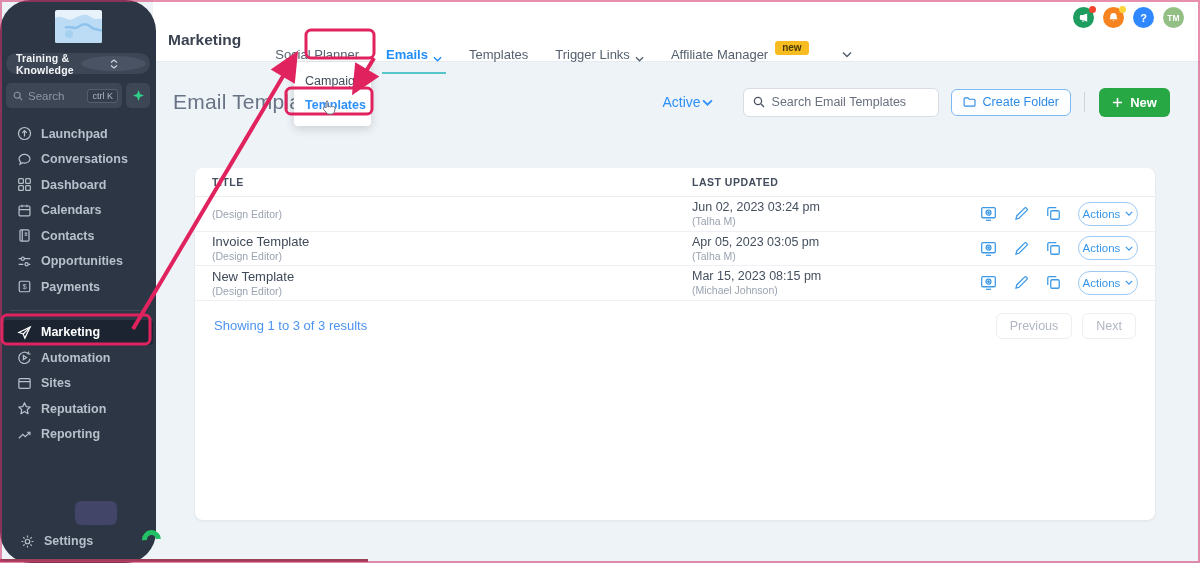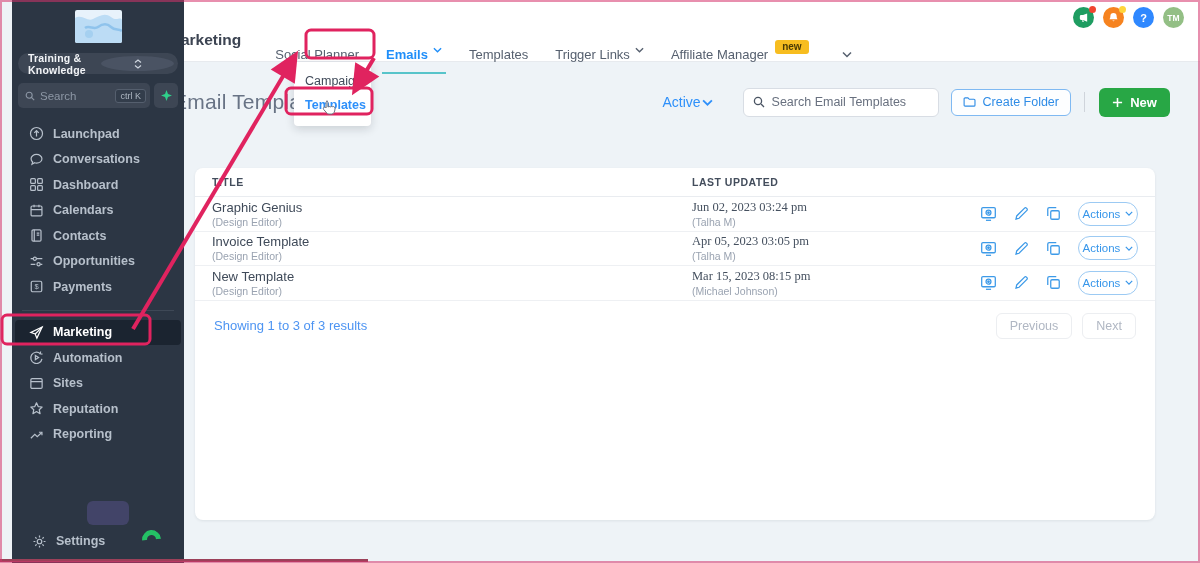--- a/index.html
+++ b/index.html
@@ -2,21 +2,21 @@
 <html><head>
 <meta charset="utf-8">
 <style>
   *{margin:0;padding:0;box-sizing:border-box;}
   html,body{width:1200px;height:563px;}
   body{font-family:"Liberation Sans","DejaVu Sans",sans-serif;background:#eef3f7;overflow:hidden;}
   .app{position:relative;width:1200px;height:563px;background:#eef3f7;overflow:hidden;}
   .frame{position:absolute;inset:0;border:2px solid rgba(214,51,108,.55);pointer-events:none;z-index:80;}
 
   
-  .sidebar{position:absolute;left:12px;top:0;bottom:0;width:172px;background:#2c3644;z-index:10;}
+  .sidebar{position:absolute;left:0;top:0;bottom:0;width:156px;background:#2c3644;z-index:10;border-radius:31px;}
   .logo{display:block;width:47px;height:33px;margin:10px auto 0;border-radius:2px;overflow:hidden;}
   .ws-pill{margin:10px 6px 0;height:21px;background:#3d4654;border-radius:11px;display:flex;align-items:center;padding:0 4px 0 10px;}
   .ws-pill span{flex:1;font-size:10.5px;font-weight:bold;color:#f2f4f7;letter-spacing:.2px;}
   .ws-sort{width:15px;height:15px;border-radius:50%;background:#4a5363;display:flex;align-items:center;justify-content:center;}
   .search-row{margin:9px 6px 0;display:flex;gap:4px;}
   .search-box{flex:1;height:25px;background:#3d4654;border-radius:5px;display:flex;align-items:center;padding:0 4px 0 7px;gap:5px;}
   .search-box .ph{flex:1;font-size:11.5px;color:#8d97a5;}
   .kbd{font-size:9px;color:#aeb7c2;background:#333d4b;border:1px solid #555f6e;border-radius:3px;padding:1px 4px;}
   .spark-btn{width:24px;height:25px;background:#3d4654;border-radius:5px;display:flex;align-items:center;justify-content:center;}
   .nav{margin-top:13px;}
@@ -26,21 +26,21 @@
   .nav-divider{height:1px;background:#3e4856;margin:10px 10px 9px;}
   .nav-icon{width:15px;height:15px;flex:0 0 15px;}
   .settings-item{position:absolute;left:3px;bottom:9px;width:147px;}
   .purple-blob{position:absolute;left:75px;bottom:38px;width:42px;height:24px;border-radius:6px;background:rgba(124,104,196,.28);}
   .chat-peek{position:absolute;left:142px;bottom:14px;width:19px;height:19px;border-radius:50%;border:5px solid #24c065;border-bottom-color:transparent;border-right-color:transparent;transform:rotate(40deg);z-index:12;}
 
   
   .topbar{position:absolute;left:153px;top:0;right:0;height:62px;background:#fff;border-bottom:1px solid #e7eaee;z-index:5;
           display:flex;align-items:center;padding:24px 16px 6px 15px;}
   .tb-title{font-size:15.5px;font-weight:bold;color:#3c4452;margin-right:34px;}
-  .tab{font-size:13px;color:#56606f;margin-right:27px;display:flex;align-items:flex-start;gap:5px;cursor:pointer;position:relative;margin-top:29px;}
+  .tab{font-size:13px;color:#56606f;margin-right:27px;display:flex;align-items:flex-end;gap:5px;cursor:pointer;position:relative;margin-top:29px;}
   .tab.active{color:#1f8ef9;font-weight:600;}
   .tab.active::after{content:"";position:absolute;left:-4px;right:-4px;bottom:-12px;height:2px;background:#57c4ca;}
   .badge-new{background:#f7bd20;color:#4a3a05;font-size:10px;font-weight:bold;border-radius:3px;padding:1.5px 7px;margin-left:2px;transform:translateY(-7px);}
   .tb-icons{position:absolute;top:7px;right:16px;display:flex;gap:9px;z-index:6;}
   .circ{width:21px;height:21px;border-radius:50%;display:flex;align-items:center;justify-content:center;position:relative;color:#fff;cursor:pointer;}
   .circ .dot{position:absolute;top:-1px;right:-2px;width:7px;height:7px;border-radius:50%;}
   .circ.help{font-size:11px;font-weight:bold;}
   .circ.avatar{font-size:8.5px;font-weight:bold;}
 
   
@@ -55,21 +55,21 @@
   .vdiv{width:1px;height:20px;background:#cfd4db;margin:0 14px 0 13px;}
   .btn-new{height:29px;width:71px;background:#28a745;border:none;border-radius:6px;color:#fff;font-size:13px;font-weight:600;display:flex;align-items:center;justify-content:center;gap:7px;cursor:pointer;}
 
   .card{position:absolute;left:42px;top:106px;width:960px;height:352px;background:#fff;border-radius:8px;box-shadow:0 1px 3px rgba(16,24,40,.08);}
   .tgrid{display:grid;grid-template-columns:1fr 288px 158px;align-items:center;padding:0 17px;}
   .thead{height:29px;border-bottom:1px solid #e9ecf0;}
   .th{font-size:10.5px;font-weight:bold;color:#434d5c;letter-spacing:.5px;}
   .trow{height:34.5px;border-bottom:1px solid #eef0f3;}
   .cell-title .t1{font-size:13px;color:#3f4a59;}
   .cell-title .t2{font-size:10.5px;color:#9aa3b1;margin-top:1px;}
-  .cell-date .t1{font-size:12.5px;color:#45505f;font-family:Liberation Serif, serif;}
+  .cell-date .t1{font-size:12.5px;color:#45505f;}
   .cell-date .t2{font-size:10.5px;color:#9aa3b1;margin-top:1px;}
   .cell-actions{display:flex;align-items:center;justify-content:space-between;}
   .act-icon{width:17px;height:17px;color:#3d9ae8;cursor:pointer;}
   .btn-actions{height:24px;width:60px;background:#fff;border:1px solid #9ccaf3;border-radius:12px;color:#3796ea;font-size:11.5px;display:flex;align-items:center;justify-content:center;gap:5px;cursor:pointer;}
   .card-foot{display:flex;align-items:center;padding:0 19px;margin-top:12px;}
   .summary{font-size:13px;color:#4d94f2;}
   .pager{margin-left:auto;display:flex;gap:10px;}
   .pg-btn{height:26px;background:#fff;border:1px solid #eceef1;border-radius:6px;color:#b0b7c3;font-size:12.5px;padding:0 13px;display:flex;align-items:center;cursor:pointer;}
 
   
@@ -312,21 +312,20 @@
 
     <div class="card">
       <div class="tgrid thead">
         <span class="th">TITLE</span>
         <span class="th">LAST UPDATED</span>
         <span></span>
       </div>
 
       <div class="tgrid trow">
         <span class="cell-title">
-            <div class="t1">Graphic Genius</div>
             <div class="t2">(Design Editor)</div>
           </span>
         <span class="cell-date">
             <div class="t1">Jun 02, 2023 03:24 pm</div>
             <div class="t2">(Talha M)</div>
           </span>
         <span class="cell-actions">
           <svg class="act-icon" viewBox="0 0 16 16" fill="none" stroke="currentColor" stroke-width="1.2">
               <rect x="1.6" y="2.4" width="12.8" height="9.6" rx="1.2"></rect>
               <circle cx="8" cy="7.2" r="2.3"></circle>

